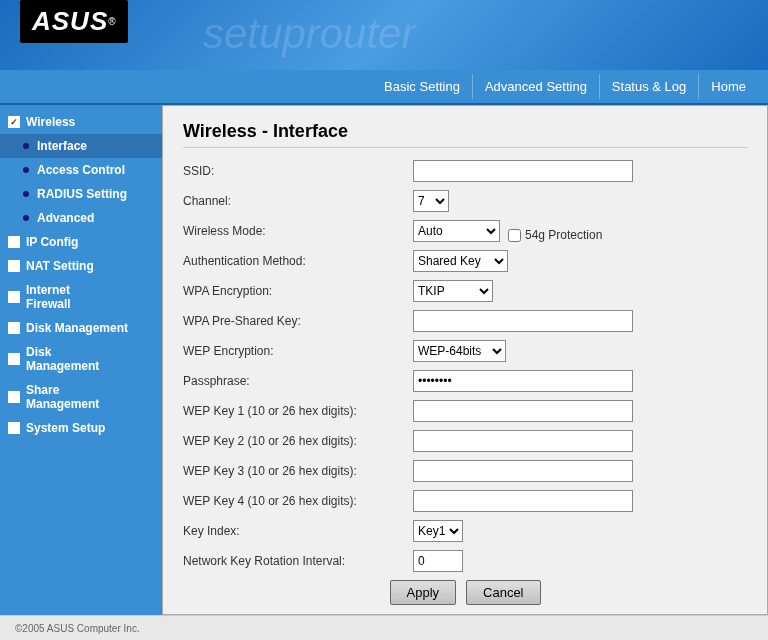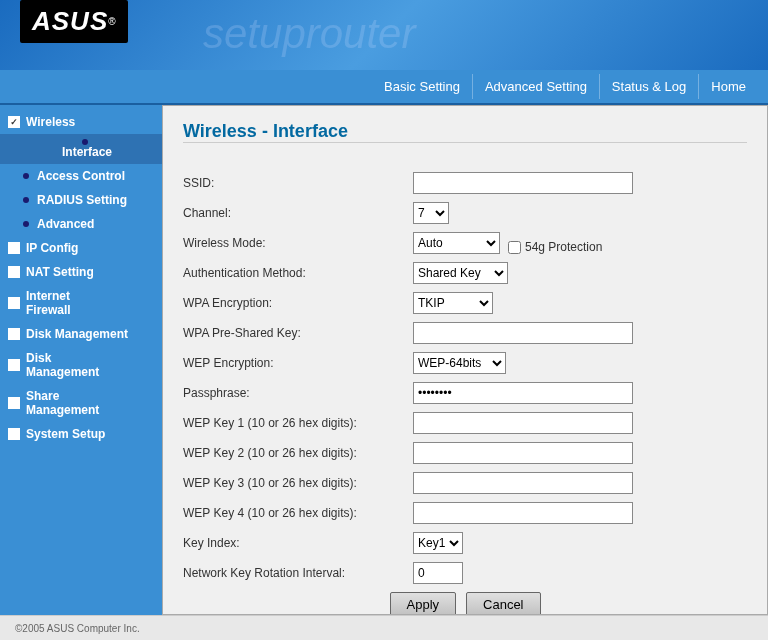--- a/index.html
+++ b/index.html
@@ -16,30 +16,30 @@
     .nav-bar { background: #3a8fd4; height: 35px; display: flex; align-items: center; justify-content: flex-end; padding: 0 10px; border-bottom: 2px solid #1a5fa0; text-align: center; }
     .nav-item { color: #fff; font-size: 13px; padding: 5px 12px; cursor: pointer; border-left: 1px solid rgba(255,255,255,0.3); text-decoration: none; }
     .nav-item:first-child { border-left: none; }
 
     
     .main-layout { display: flex; height: calc(640px - 105px - 25px); }
 
     
     .sidebar { width: 162px; background: #3a8fd4; padding: 5px 0; flex-shrink: 0; }
     .sidebar-item { display: flex; align-items: center; padding: 5px 8px; cursor: pointer; color: #fff; font-size: 12px; font-weight: bold; }
-    .sidebar-item.active { background: rgba(0,0,50,0.2); flex-direction: column; }
+    .sidebar-item.active { background: rgba(0,0,50,0.2); }
     .sidebar-checkbox { width: 12px; height: 12px; border: 1px solid #fff; background: #fff; margin-right: 6px; flex-shrink: 0; display: flex; align-items: center; justify-content: center; }
     .sidebar-checkbox.checked::after { content: '✓'; font-size: 9px; color: #333; }
     .sidebar-dot { width: 6px; height: 6px; background: #1a1a6e; border-radius: 50%; margin-right: 8px; margin-left: 3px; flex-shrink: 0; }
     .sidebar-sub { padding-left: 20px; }
 
     
     .content { flex: 1; background: #f0f0f0; border: 1px solid #aaa; overflow-y: auto; padding: 15px 20px; position: relative; }
 
-    .page-title { font-size: 18px; font-weight: bold; color: #0369a1; margin-bottom: 29px; border-bottom: 1px solid #ccc; }
+    .page-title { font-size: 18px; font-weight: bold; color: #000000; margin-bottom: 12px; border-bottom: 1px solid #ccc; padding-bottom: 5px; }
     .form-row { display: flex; align-items: center; margin-bottom: 8px; }
     .form-label { width: 230px; color: #333; font-size: 12px; flex-shrink: 0; }
     .form-control { flex: 1; }
 
     input[type="text"], input[type="password"] {
       width: 180px; height: 22px; border: 1px solid #888; padding: 2px 4px; font-size: 12px; background: #fff;
     }
     input[type="text"].wide, input[type="password"].wide {
       width: 220px;
     }

